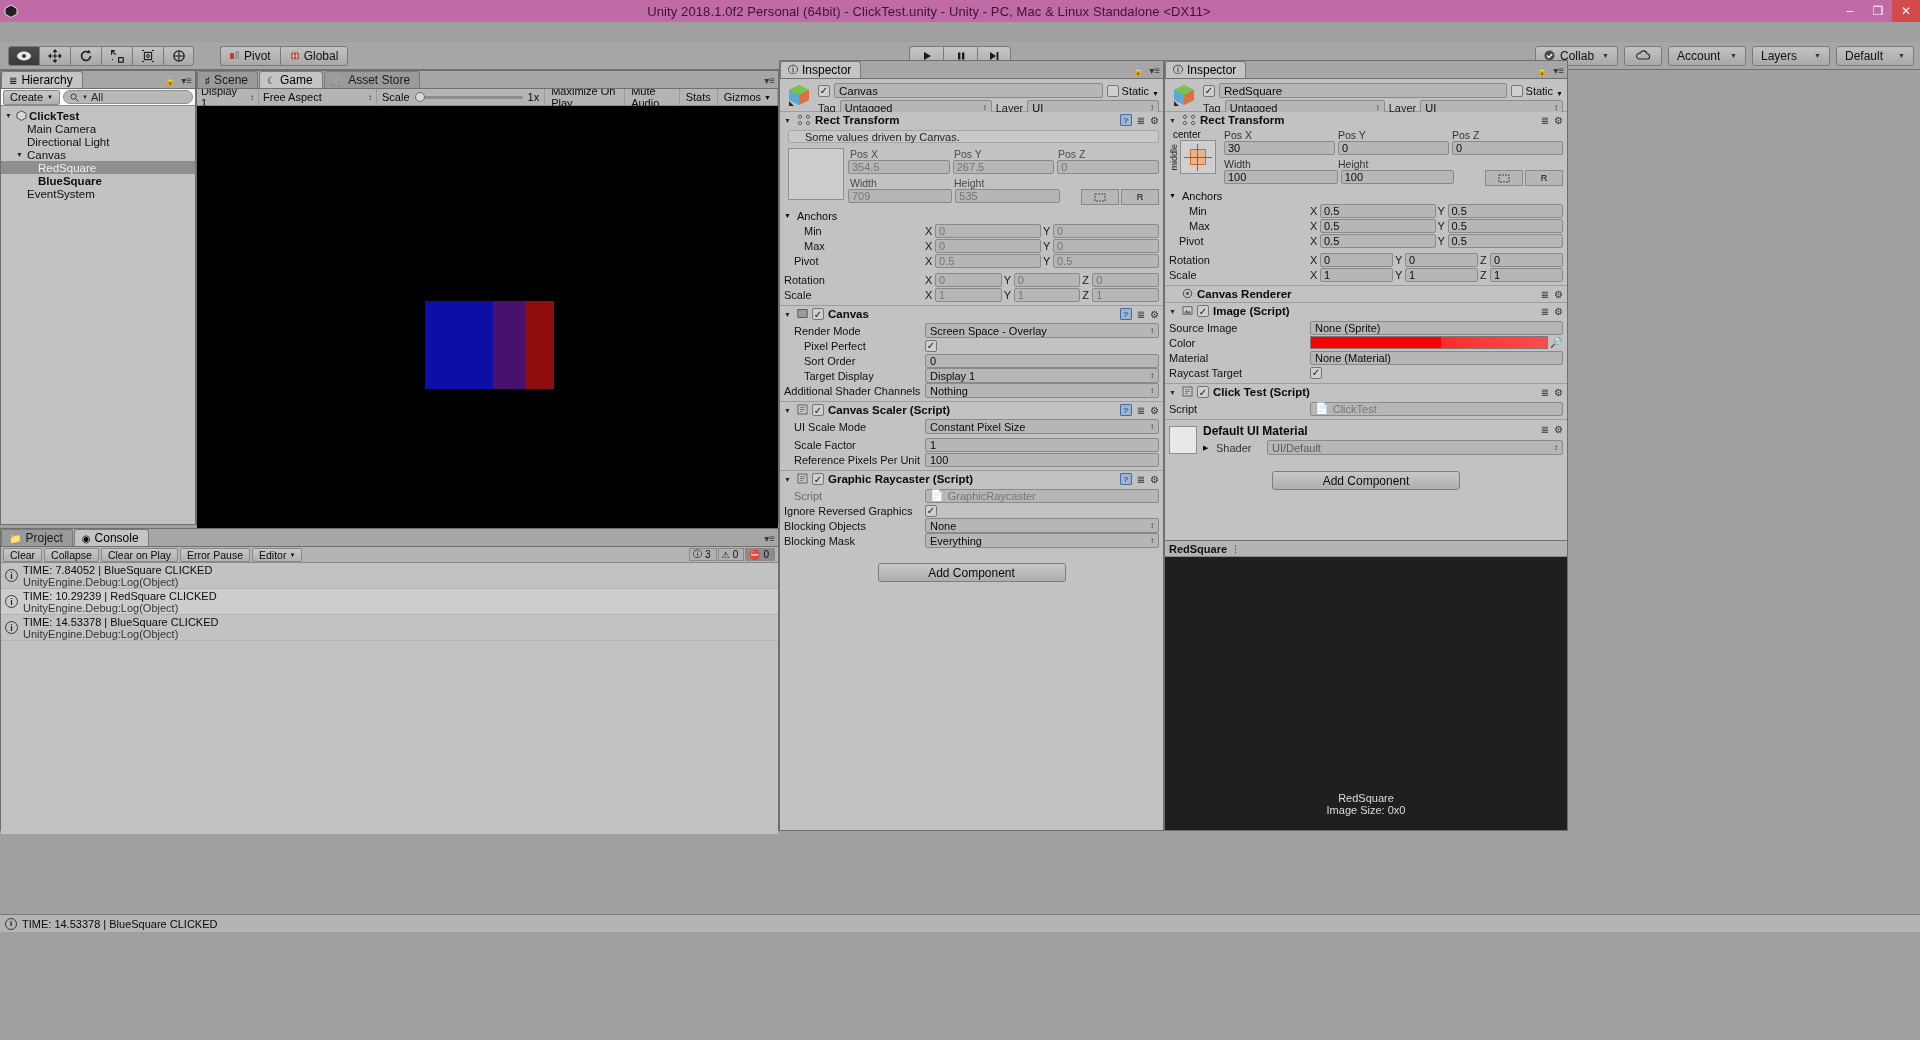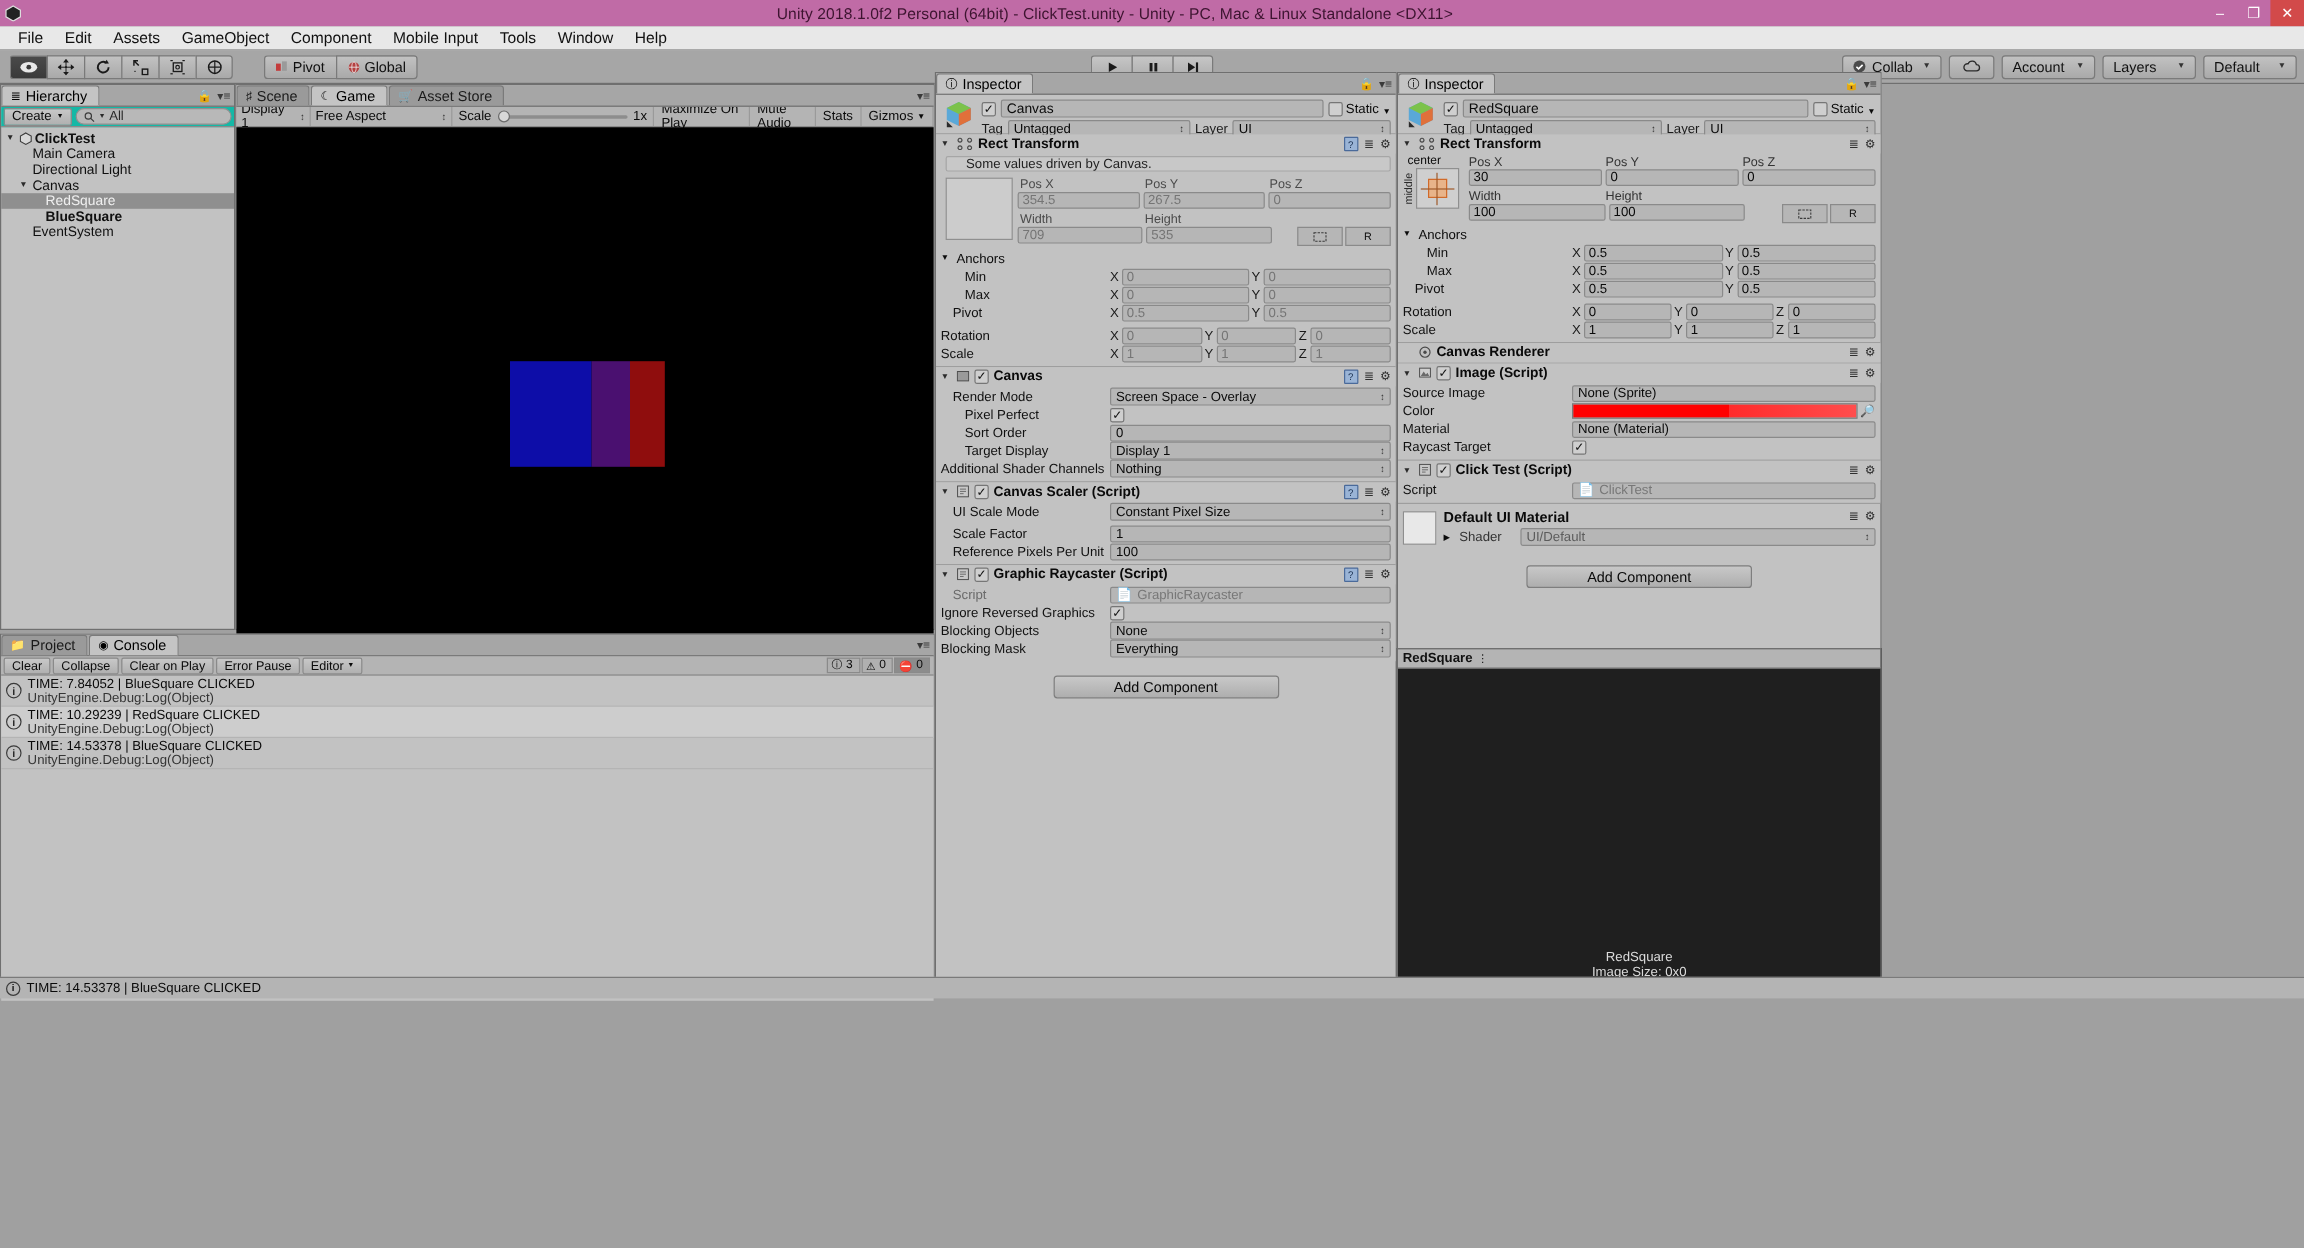--- a/index.html
+++ b/index.html
@@ -4,21 +4,21 @@
 <style>
   * { box-sizing: border-box; margin:0; padding:0; }
   html,body { width:1920px; height:1040px; overflow:hidden; }
   body {
     font-family: "Liberation Sans", sans-serif;
     font-size: 13px;
     color: #0a0a0a;
     background: #a0a0a0;
     -webkit-font-smoothing: antialiased;
   }
-  .screen { position:relative; width:1920px; height:832px; }
+  .screen { position:relative; width:1920px; height:932px; }
 
   
   .titlebar {
     position:absolute; top:0; left:0; width:1920px; height:22px;
     background:#c06ba6; display:flex; align-items:center;
   }
   .titlebar .tb-ico { width:22px; height:22px; display:flex; align-items:center; justify-content:center; }
   .titlebar .tb-title {
     flex:1; text-align:center; color:#3d1430; font-size:13px; letter-spacing:0.1px;
   }
@@ -92,21 +92,21 @@
     margin-right:1px;
   }
   .ptab.active { background:#c4c4c4; color:#000; }
   .ptab .tico { font-size:10px; }
   .tab-right { position:absolute; right:3px; bottom:2px; display:flex; align-items:center; gap:4px; }
   .lock-ico, .menu-ico { font-size:10px; color:#3a3a3a; }
 
   
   #hierarchy { left:0; top:70px; width:196px; height:455px; }
   .hier-toolbar {
-    height:17px; background:#14b8a6; border-bottom:1px solid #8a8a8a;
+    height:17px; background:#ffffff; border-bottom:1px solid #8a8a8a;
     display:flex; align-items:center; padding:0 2px; gap:3px;
   }
   .create-btn {
     height:15px; padding:0 6px; background:linear-gradient(#c8c8c8,#b0b0b0);
     border:1px solid #8a8a8a; border-radius:2px; font-size:11px;
     display:flex; align-items:center; gap:4px;
   }
   .create-btn .caret { font-size:6px; }
   .hier-search {
     flex:1; height:14px; background:#b8b8b8; border:1px solid #909090; border-radius:7px;
@@ -314,31 +314,20 @@
         </svg>
     </div>
     <div class="tb-title">Unity 2018.1.0f2 Personal (64bit) - ClickTest.unity - Unity - PC, Mac &amp; Linux Standalone &lt;DX11&gt;</div>
     <div class="tb-buttons">
       <div class="tb-btn">–</div>
       <div class="tb-btn">❐</div>
       <div class="tb-btn close">✕</div>
     </div>
   </div>
 
-  <div class="menubar">
-    <div class="menu-item">File</div>
-    <div class="menu-item">Edit</div>
-    <div class="menu-item">Assets</div>
-    <div class="menu-item">GameObject</div>
-    <div class="menu-item">Component</div>
-    <div class="menu-item">Mobile Input</div>
-    <div class="menu-item">Tools</div>
-    <div class="menu-item">Window</div>
-    <div class="menu-item">Help</div>
-  </div>
 
   <div class="toolbar">
     <div class="tool-group">
       <div class="tbtn sel">
         <svg width="16" height="12" viewBox="0 0 16 12">
             <ellipse cx="8" cy="6" rx="7" ry="4.4" fill="#e8e8e8"></ellipse>
             <circle cx="8" cy="6" r="2" fill="#3a3a3a"></circle>
           </svg>
       </div>
       <div class="tbtn">

